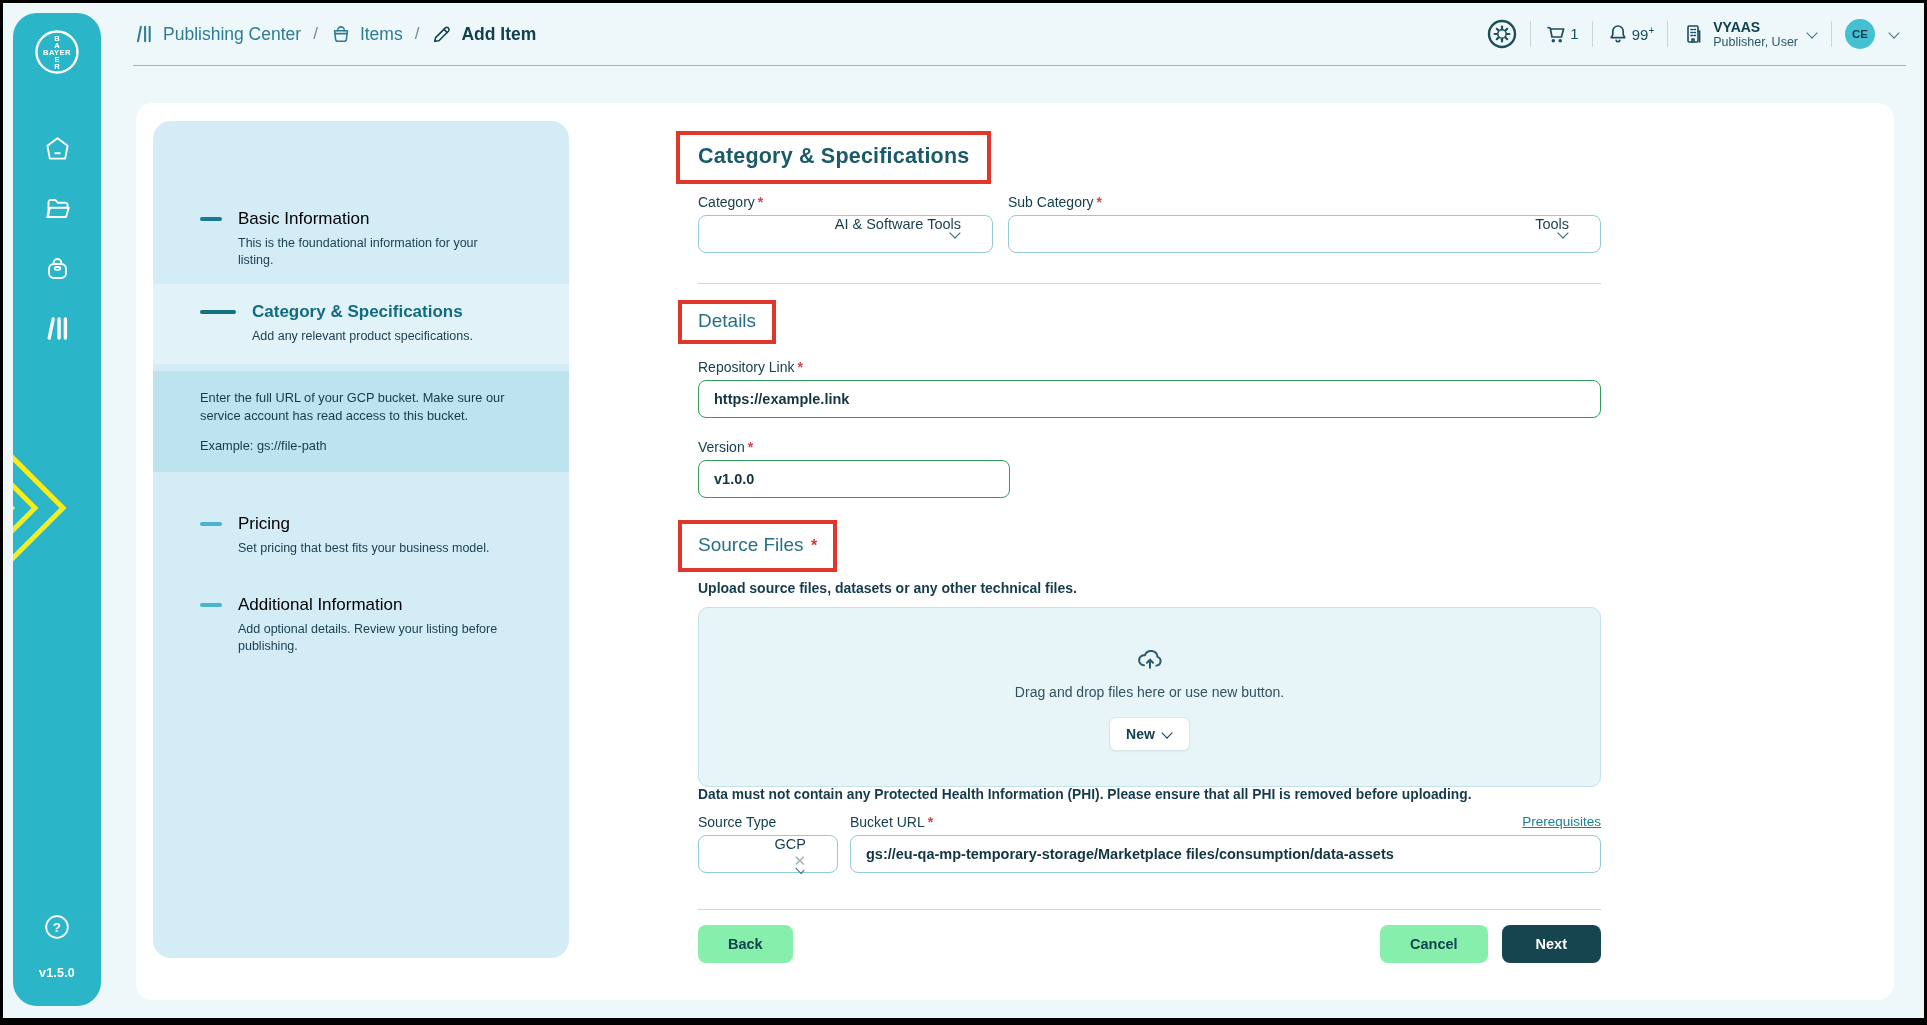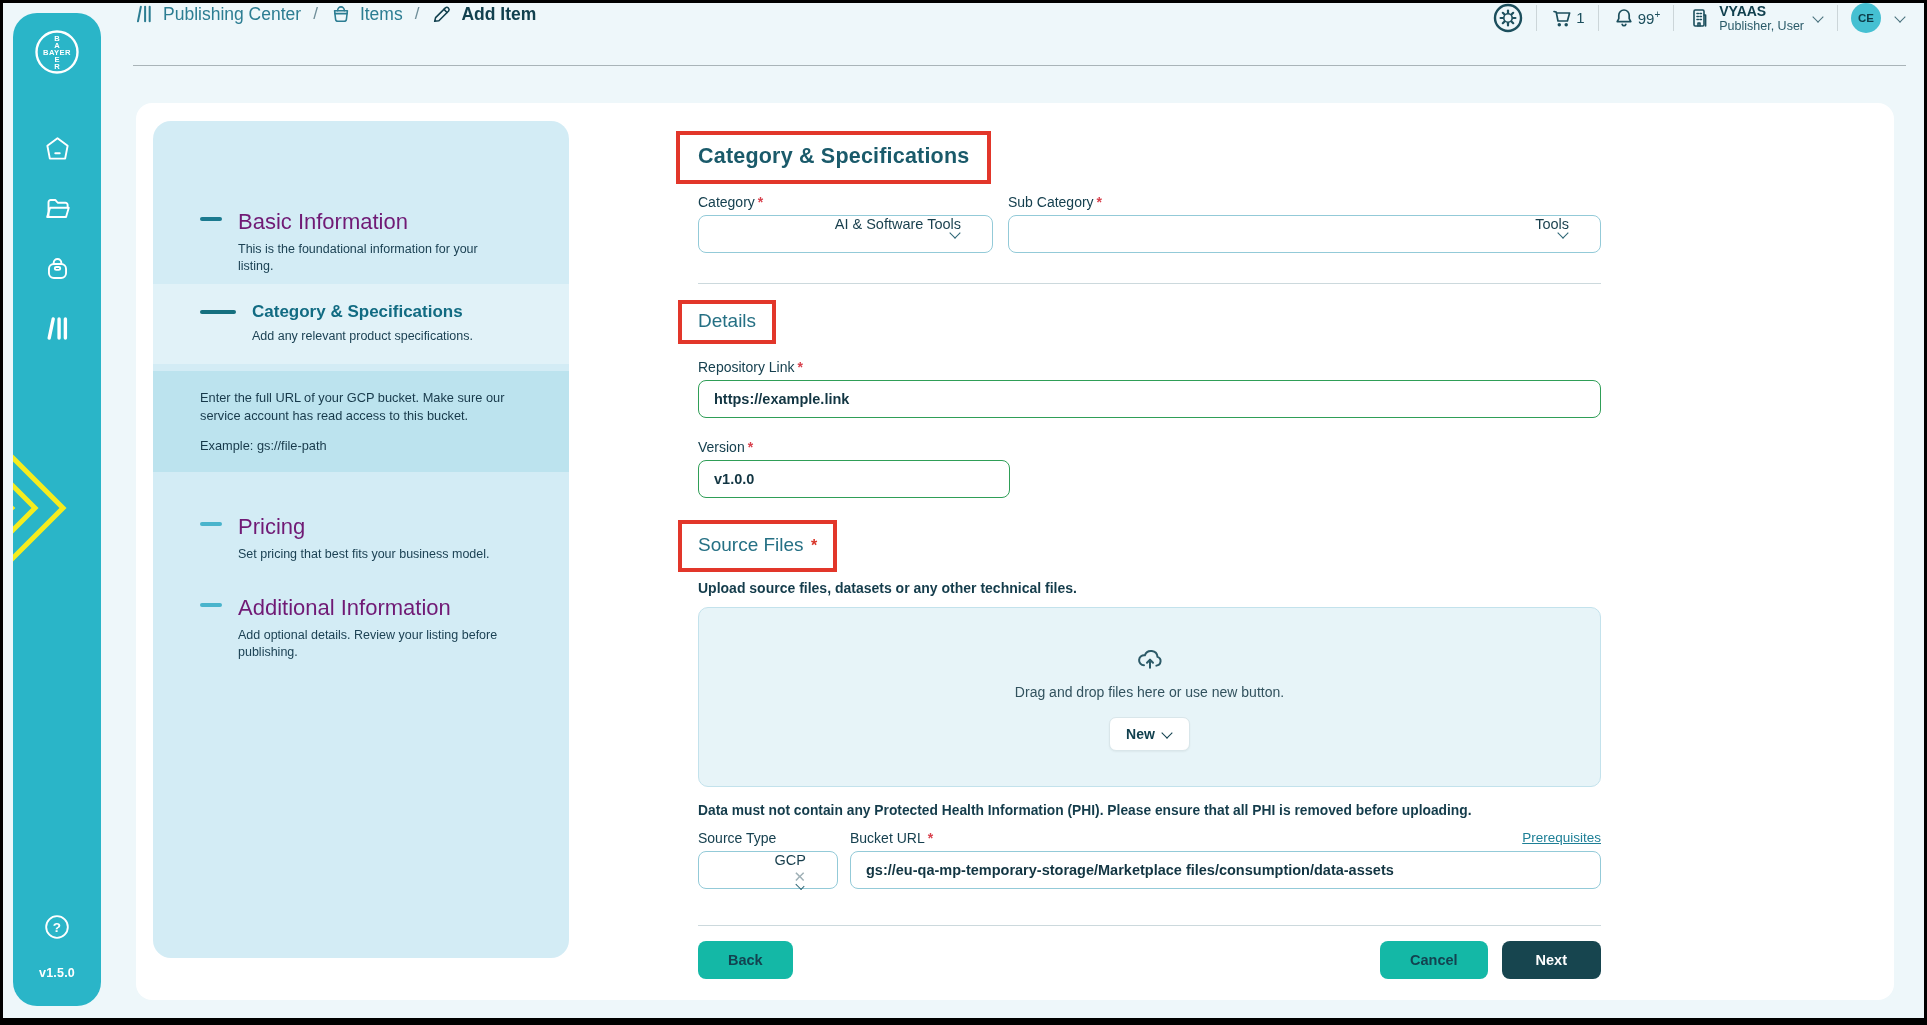--- a/index.html
+++ b/index.html
@@ -14,22 +14,22 @@
              display:flex; flex-direction:column; align-items:center; color:#fff; }
   .logo-wrap { margin-top:16px; }
   .side-nav { margin-top:56px; display:flex; flex-direction:column; gap:33px; align-items:center; }
   .side-ic { width:27px; height:27px; color:#fff; cursor:pointer; }
   .decor { position:absolute; left:-20px; top:430px; width:82px; height:130px; }
   .side-bottom { position:absolute; bottom:0; left:0; right:0; display:flex; flex-direction:column; align-items:center; }
   .help-ic { width:26px; height:26px; margin-bottom:26px; }
   .ver { font-size:12.5px; font-weight:700; margin-bottom:26px; letter-spacing:.2px; }
 
   
-  .header { position:absolute; left:130px; right:18px; top:0; height:62px;
-            display:flex; align-items:flex-start; }
+  .header { position:absolute; left:130px; right:24px; top:0; height:62px;
+            display:flex; align-items:center; }
   .crumbs { display:flex; align-items:center; gap:10px; font-size:17.5px; color:#2c7d92; }
   .crumb { display:flex; align-items:center; gap:8px; cursor:pointer; }
   .crumb-ic { width:22px; height:22px; color:#2c7d92; }
   .crumb-sep { color:#6f8e99; font-size:17px; padding:0 2px; }
   .crumb-last { color:#11404e; font-weight:700; }
   .crumb-last .crumb-ic { color:#11404e; }
   .h-right { margin-left:auto; display:flex; align-items:center; gap:13px; color:#1c4f5d; }
   .h-sep { width:1px; height:26px; background:#ccd6d9; }
   .h-ic { width:24px; height:24px; color:#1c4f5d; cursor:pointer; }
   .gear-ring { width:30px; height:30px; }
@@ -51,21 +51,21 @@
           background:#ffffff; border-radius:16px; overflow:hidden; }
 
   
   .stepper { position:absolute; left:17px; top:18px; width:416px; bottom:42px;
              background:#d3ecf5; border-radius:18px; overflow:hidden; font-size:16.5px; }
   .step { position:absolute; left:0; right:0; display:flex; gap:16px; padding:0 22px 0 47px; cursor:pointer; }
   .dash { flex:0 0 auto; height:4px; border-radius:2px; margin-top:8px; background:#1b7a8f; }
   .dash-sm { width:22px; }
   .dash-lg { width:36px; background:#15707f; }
   .dash-light { width:22px; background:#49b4cc; }
-  .step-title { color:#701a75; font-size:22px; }
+  .step-title { color:#000000; font-size:17px; }
   .step-desc { color:#1c4254; font-size:12.5px; margin-top:6px; line-height:1.35; max-width:260px; }
   .step-active-box { position:absolute; left:0; right:0; top:163px; height:80px; background:#e1f2f8; }
   .step-active-box .step-title { color:#116b82; font-weight:700; font-size:17px; }
   .step-basic { top:88px; }
   .step-active-inner { position:absolute; left:0; right:0; top:18px; display:flex; gap:16px; padding:0 22px 0 47px; }
   .info-box { position:absolute; left:0; right:0; top:250px; height:101px; background:#bce3ee;
               padding:18px 30px 0 47px; color:#17394a; font-size:12.8px; line-height:1.4; }
   .info-box p + p { margin-top:12px; }
   .step-pricing { top:393px; }
   .step-additional { top:474px; }
@@ -95,28 +95,28 @@
   .w-version { width:312px; }
   .hint-bold { font-size:14px; font-weight:700; color:#143c4b; margin-top:8px; }
   .dropzone { margin-top:11px; height:180px; background:#e7f4f8; border:1px solid #c3e2ec; border-radius:10px;
               display:flex; flex-direction:column; align-items:center; justify-content:center; }
   .cloud { width:30px; height:30px; color:#2c5a68; }
   .dz-text { margin-top:10px; font-size:14px; color:#32525e; }
   .btn-new { margin-top:17px; background:#fff; border:1px solid #d9e6ea; border-radius:7px;
              padding:8px 16px; font-size:14px; font-weight:700; color:#11404e;
              display:flex; align-items:center; gap:6px; cursor:pointer; box-shadow:0 1px 2px rgba(0,0,0,.05); }
   .btn-new .chev { border-color:#11404e; margin-top:-1px; }
-  .phi { margin-top:16px; font-size:13.8px; font-weight:700; color:#143c4b; }
+  .phi { font-size:13.8px; font-weight:700; color:#143c4b; }
   .row2 { display:grid; grid-template-columns:140px 1fr; gap:12px; margin-top:12px; position:relative; }
   .prereq { position:absolute; right:0; top:0; font-size:13.5px; color:#1d7f96; text-decoration:underline; cursor:pointer; }
   .divider2 { border-top:1px solid #ccd9dd; margin-top:36px; }
   .actions { display:flex; align-items:center; margin-top:15px; }
   .btn { border:none; border-radius:8px; padding:11px 30px; font-size:14.5px; font-weight:700;
          font-family:"Liberation Sans", sans-serif; cursor:pointer; }
-  .btn-light { background:#14b8a6; color:#134250; }
+  .btn-light { background:#86efac; color:#134250; }
   .btn-dark { background:#17454f; color:#fff; padding:11px 34px; }
   .actions .right { margin-left:auto; display:flex; gap:14px; }
 </style>
 </head>
 <body>
 
 <div class="page">
 
   <div class="sidebar">
     <div class="logo-wrap">

